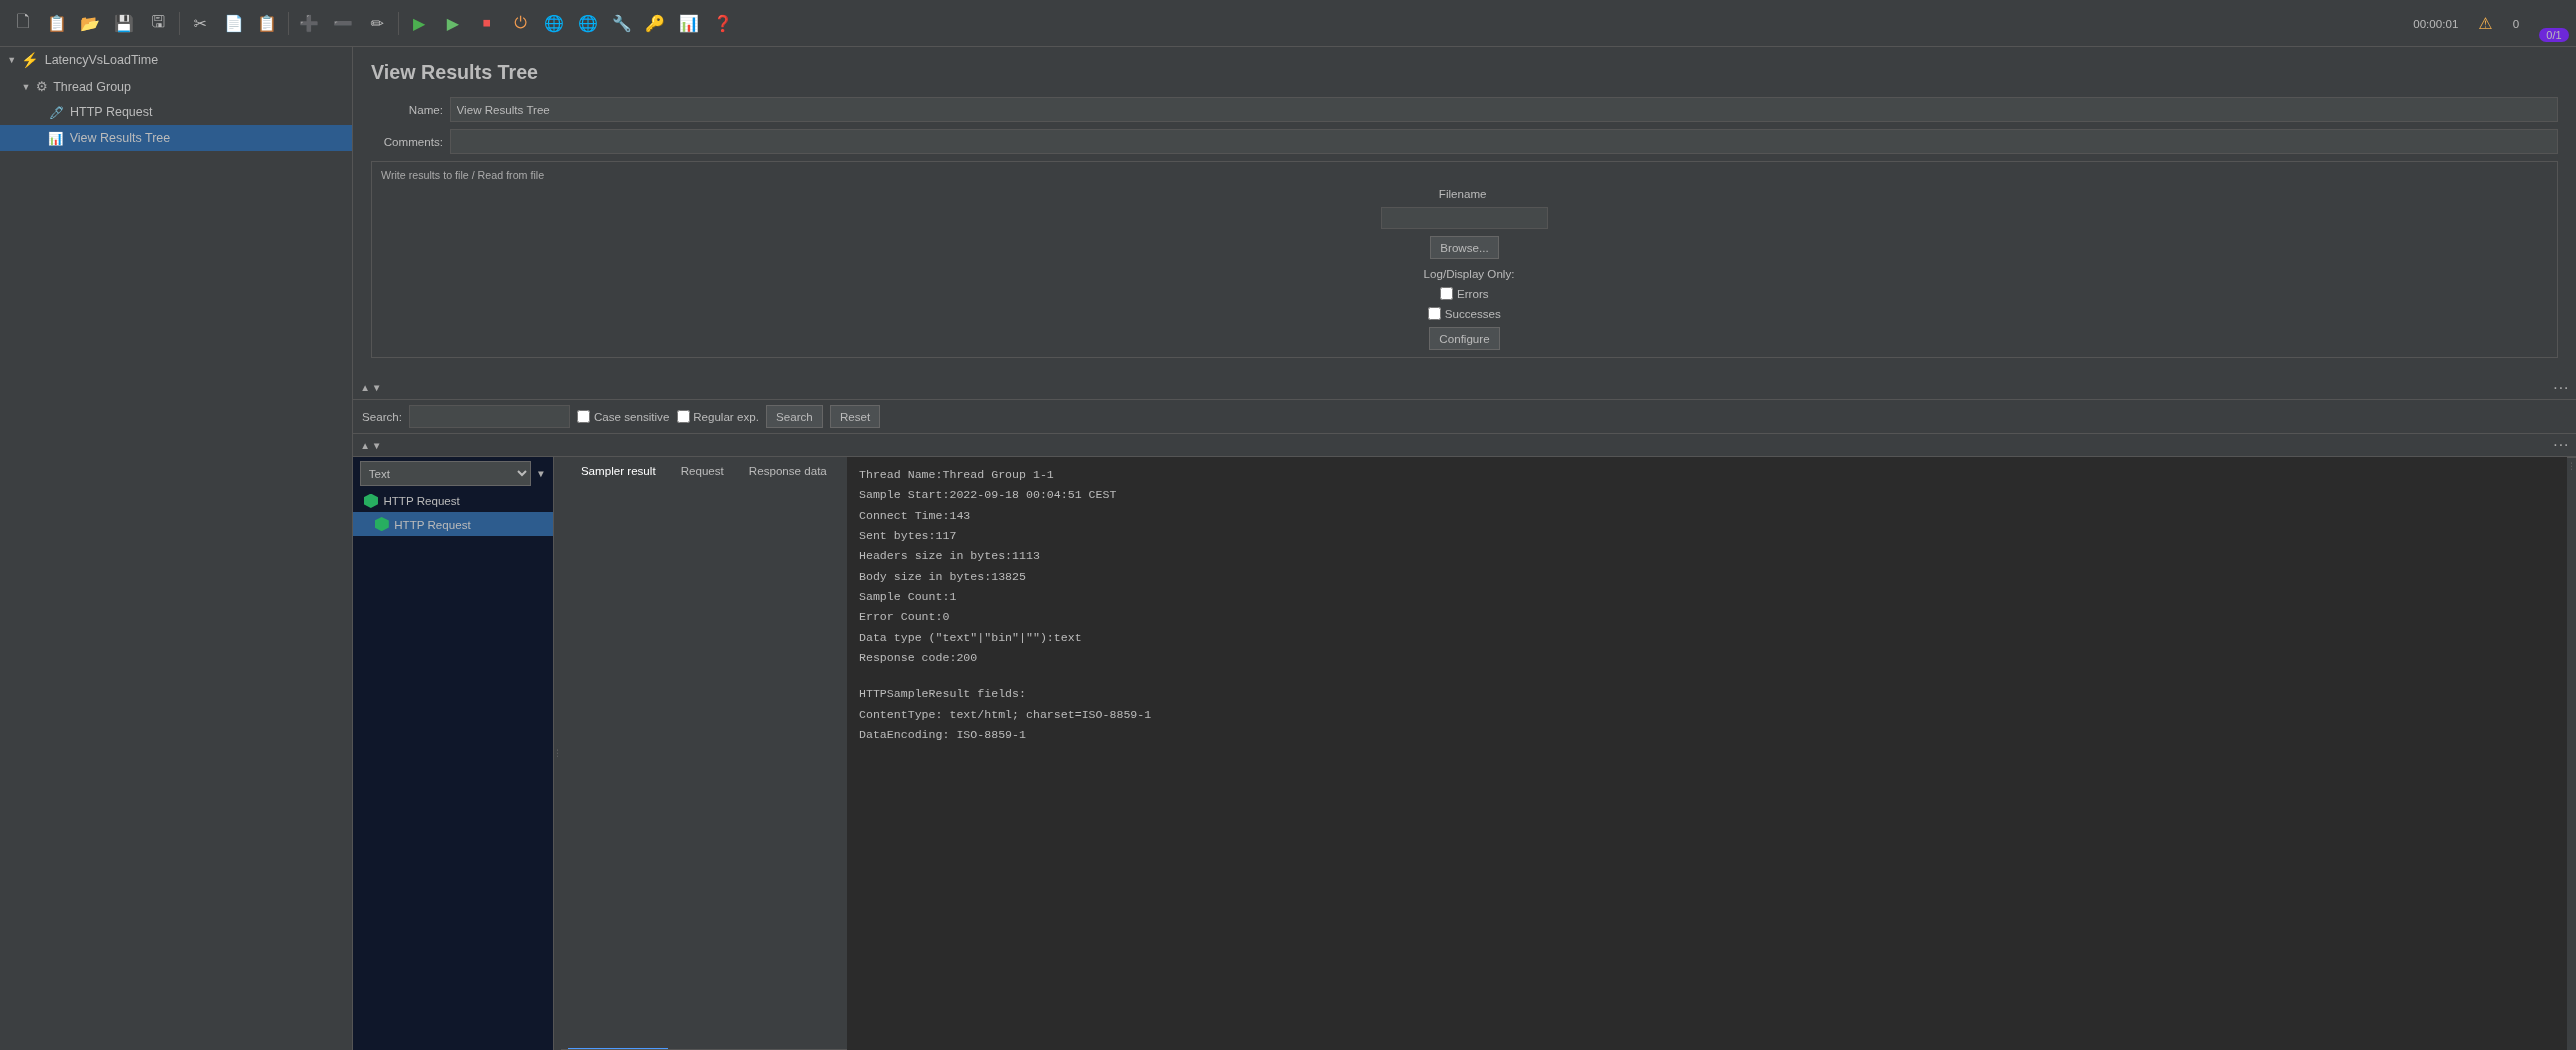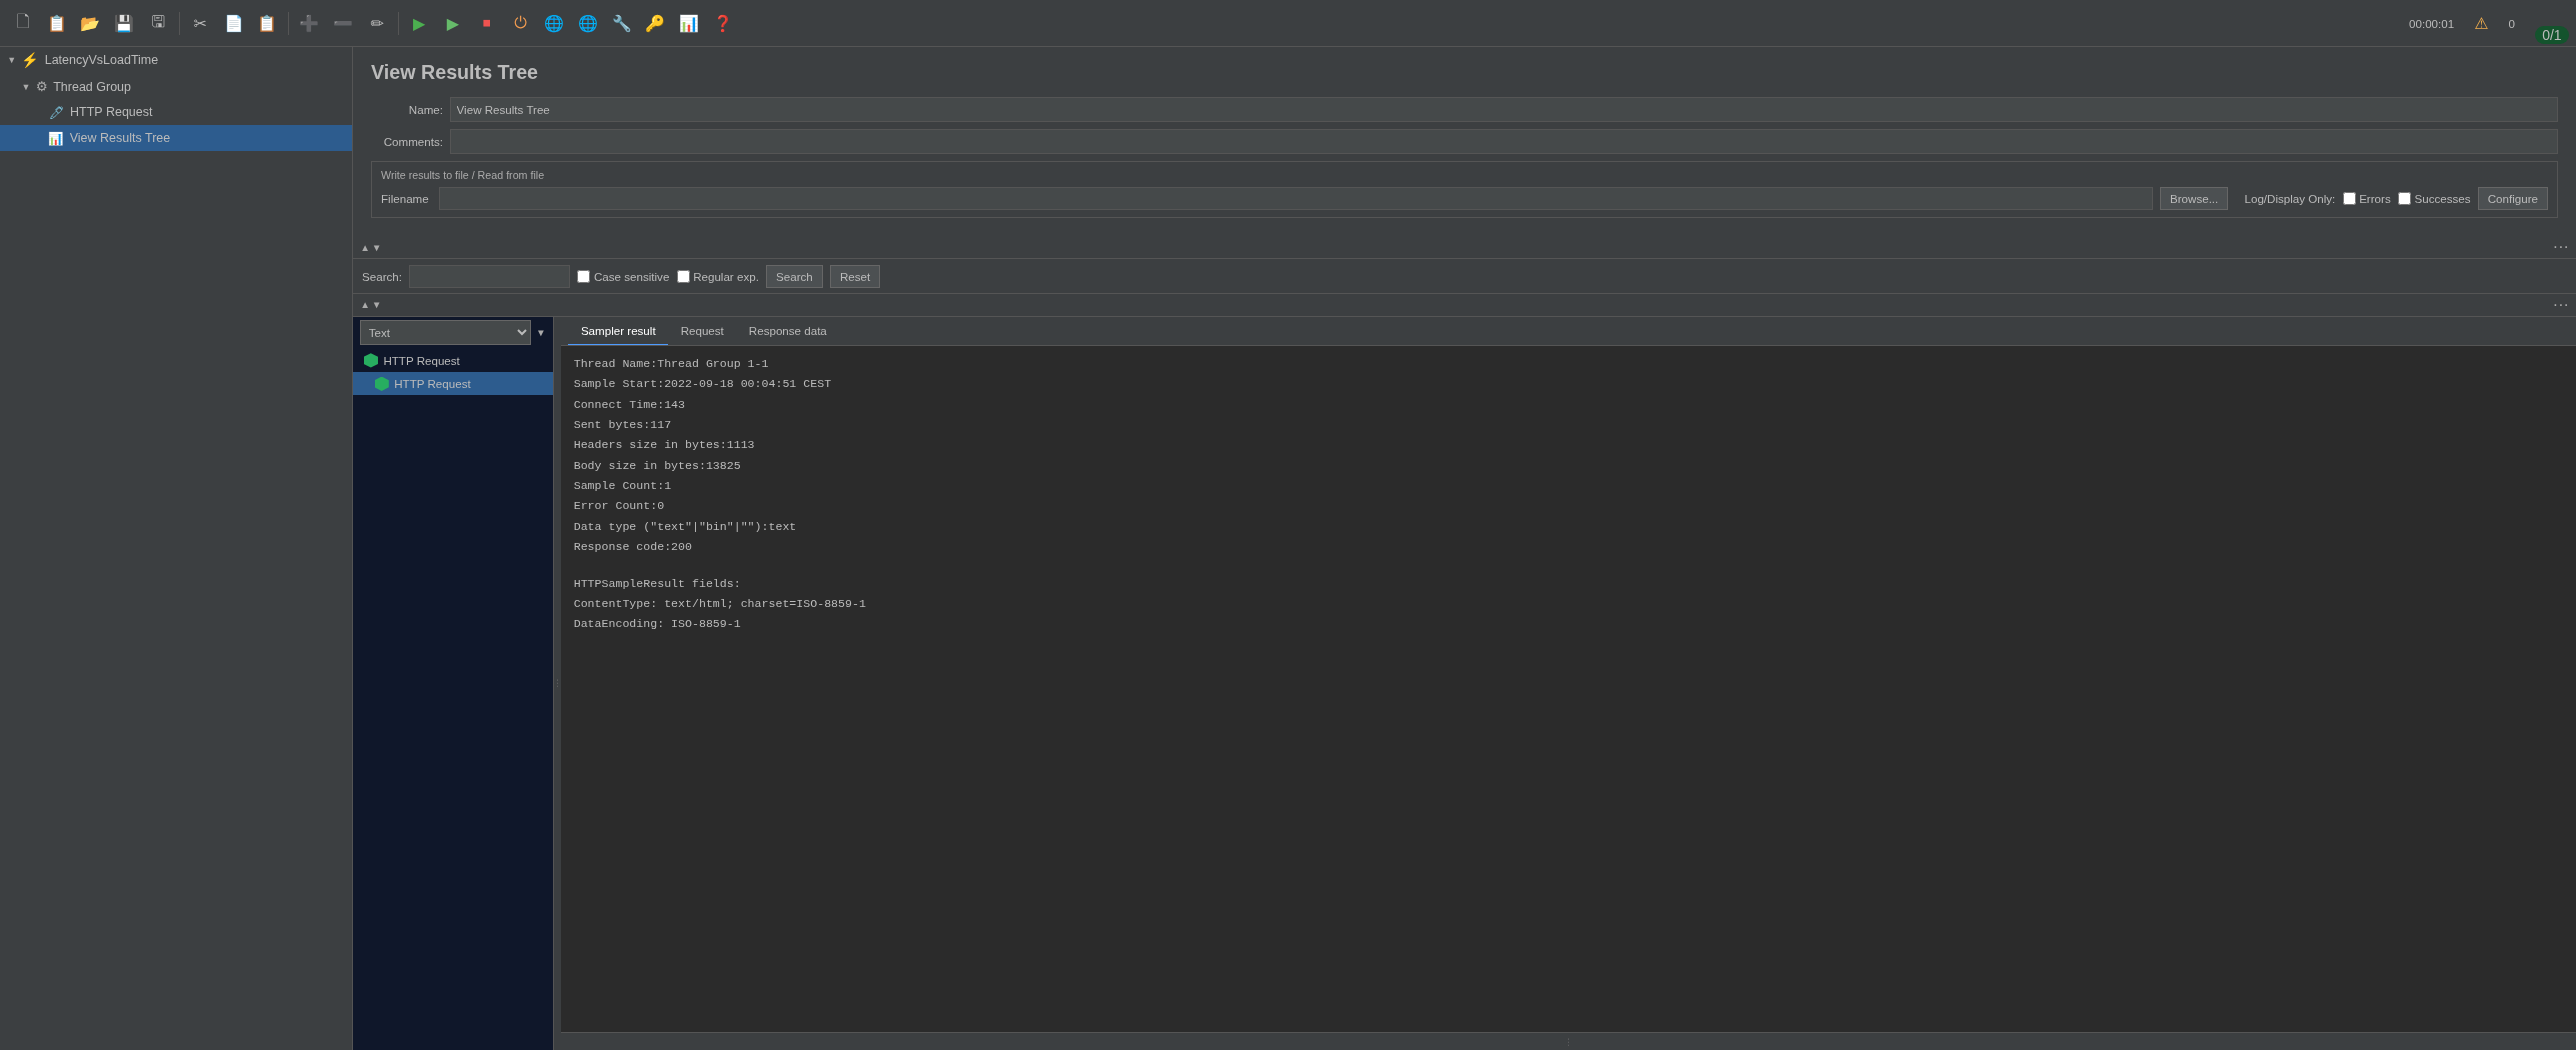--- a/index.html
+++ b/index.html
@@ -130,20 +130,21 @@
     }
     .file-section-title {
       font-size: 10.7px;
       color: #aaa;
       margin-bottom: 5.4px;
     }
     .file-row {
       display: flex;
       align-items: center;
       gap: 7.2px;
+      flex-direction: column;
     }
     .file-input {
       flex: 1;
       background: #45494a;
       border: 0.9px solid #555;
       color: #bbbbbb;
       padding: 3.6px 5.4px;
       font-size: 11.6px;
       height: 23px;
     }
@@ -230,21 +231,21 @@
       cursor: pointer;
       gap: 5.4px;
       font-size: 11.6px;
     }
     .results-tree-item.selected { background: #2d5c8e; }
 
     
     .result-detail {
       flex: 1;
       display: flex;
-      flex-direction: column;
+      flex-direction: row;
       overflow: hidden;
     }
     .result-tabs {
       display: flex;
       background: #3c3f41;
       border-bottom: 0.9px solid #555;
       padding: 0 7.2px;
     }
     .result-tab {
       padding: 7.2px 12.5px;
@@ -281,24 +282,24 @@
       cursor: col-resize;
       display: flex;
       align-items: center;
       justify-content: center;
       color: #666;
       font-size: 9px;
     }
 
     .warning-icon { color: #f0ad4e; font-size: 16px; }
     .info-badge {
-      background: #14532d;
+      background: #6d28d9;
       border-radius: 9px;
       padding: 0.9px 7.2px;
-      font-size: 14px;
+      font-size: 11px;
       margin-top: 24px;
     }
 
     
     .updown-arrows {
       display: flex;
       gap: 1.8px;
       align-items: center;
     }
     .updown-arrows span {

